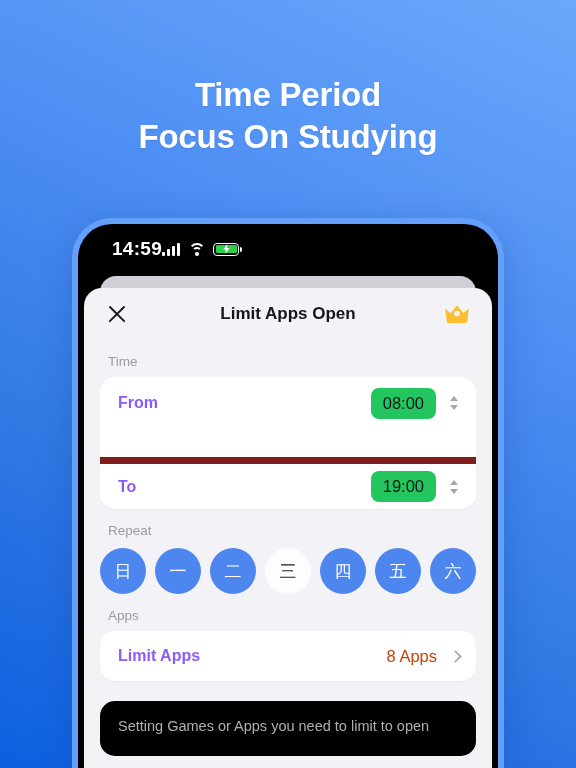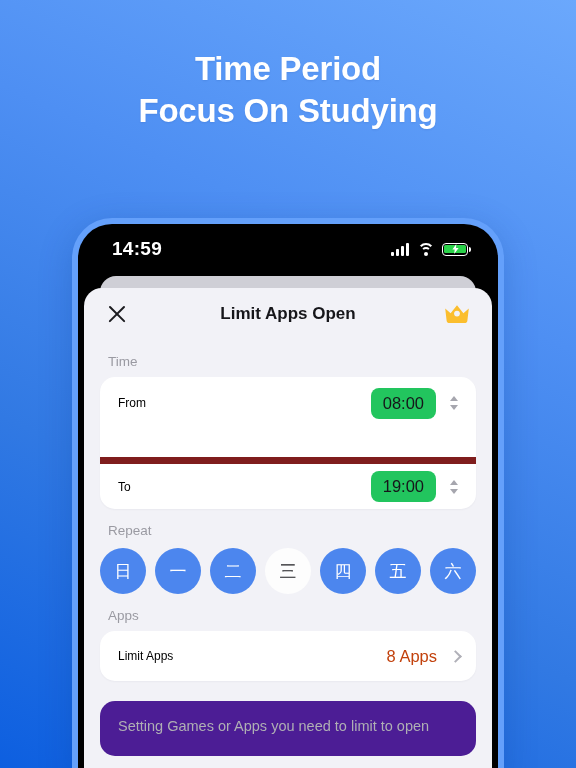--- a/index.html
+++ b/index.html
@@ -8,21 +8,21 @@
     font-family:"Liberation Sans", sans-serif;
   }
   body {
     background:
       linear-gradient(205deg, #6BA8FC 0%, #4E8FF3 34%, #3179E3 66%, #0D5FE0 100%);
     position:relative;
   }
 
   
   .headline {
-    position:absolute; top:48px; left:0; right:0;
+    position:absolute; top:74px; left:0; right:0;
     text-align:center; color:#FFFFFF;
     font-size:33px; font-weight:bold; line-height:1.27;
     letter-spacing:-0.2px;
     text-shadow:0 1px 2px rgba(0,40,110,.10);
   }
   .headline .ln { display:block; }
 
   
   .phone {
     position:absolute; left:72px; top:218px;
@@ -35,21 +35,21 @@
   .screen {
     width:100%; height:100%;
     background:#000000;
     border-radius:34px 34px 0 0;
     overflow:hidden; position:relative;
   }
 
   
   .statusbar {
     height:44px; display:flex; align-items:center;
-    justify-content:space-between;
+    justify-content:flex-start;
     padding:6px 30px 0 34px; color:#fff; position:relative; z-index:5;
   }
   .sb-time { font-size:19px; font-weight:bold; letter-spacing:.3px; }
   .sb-right { display:flex; align-items:center; gap:8px; }
 
   .sig { display:flex; align-items:flex-end; gap:2px; height:13px; }
   .sig i { width:3px; background:#fff; border-radius:1px; display:block; }
   .sig i:nth-child(1){ height:4px; }
   .sig i:nth-child(2){ height:7px; }
   .sig i:nth-child(3){ height:10px; }
@@ -122,21 +122,21 @@
   }
   .white-card {
     margin:0 16px; background:#FFFFFF; border-radius:15px;
     box-shadow:0 1px 2px rgba(20,30,60,.04);
   }
   .row {
     height:52px; display:flex; align-items:center;
     padding:0 16px 0 18px;
   }
   .row + .row { border-top:7px solid #7f1d1d;margin-top:28px; }
-  .row-label { font-size:12px; font-weight:normal; color:#000000; }
+  .row-label { font-size:16px; font-weight:bold; color:#8b5cf6; }
   .row-right { margin-left:auto; display:flex; align-items:center; gap:12px; }
 
   .time-chip {
     background:#22c55e; border-radius:8px;
     padding:6px 12px; font-size:16.5px; color:#16161A;
     min-width:62px; text-align:center; cursor:pointer;
   }
   .stepper {
     width:12px; height:22px; display:flex; flex-direction:column;
     align-items:center; justify-content:center; gap:4px; cursor:pointer;
@@ -163,21 +163,21 @@
 
   
   .apps-row { height:50px;justify-content:flex-end; }
   .apps-count { font-size:16.5px; color:#c2410c; }
   .chev {
     width:9px; height:9px; border-right:2px solid #B0B0B8;
     border-top:2px solid #B0B0B8; transform:rotate(45deg);
     margin-left:2px;
   }
   .hint {
-    margin:20px 16px 0 16px; background:#4c1d95;
+    margin:20px 16px 0 16px; background:#000000;
     border-radius:15px; padding:17px 18px 22px 18px;
     font-size:14.5px; color:#AFAFB4;
   }
 </style>
 </head>
 <body>
 
 <div class="headline">
   <span class="ln">Time Period</span>
   <span class="ln">Focus On Studying</span>

